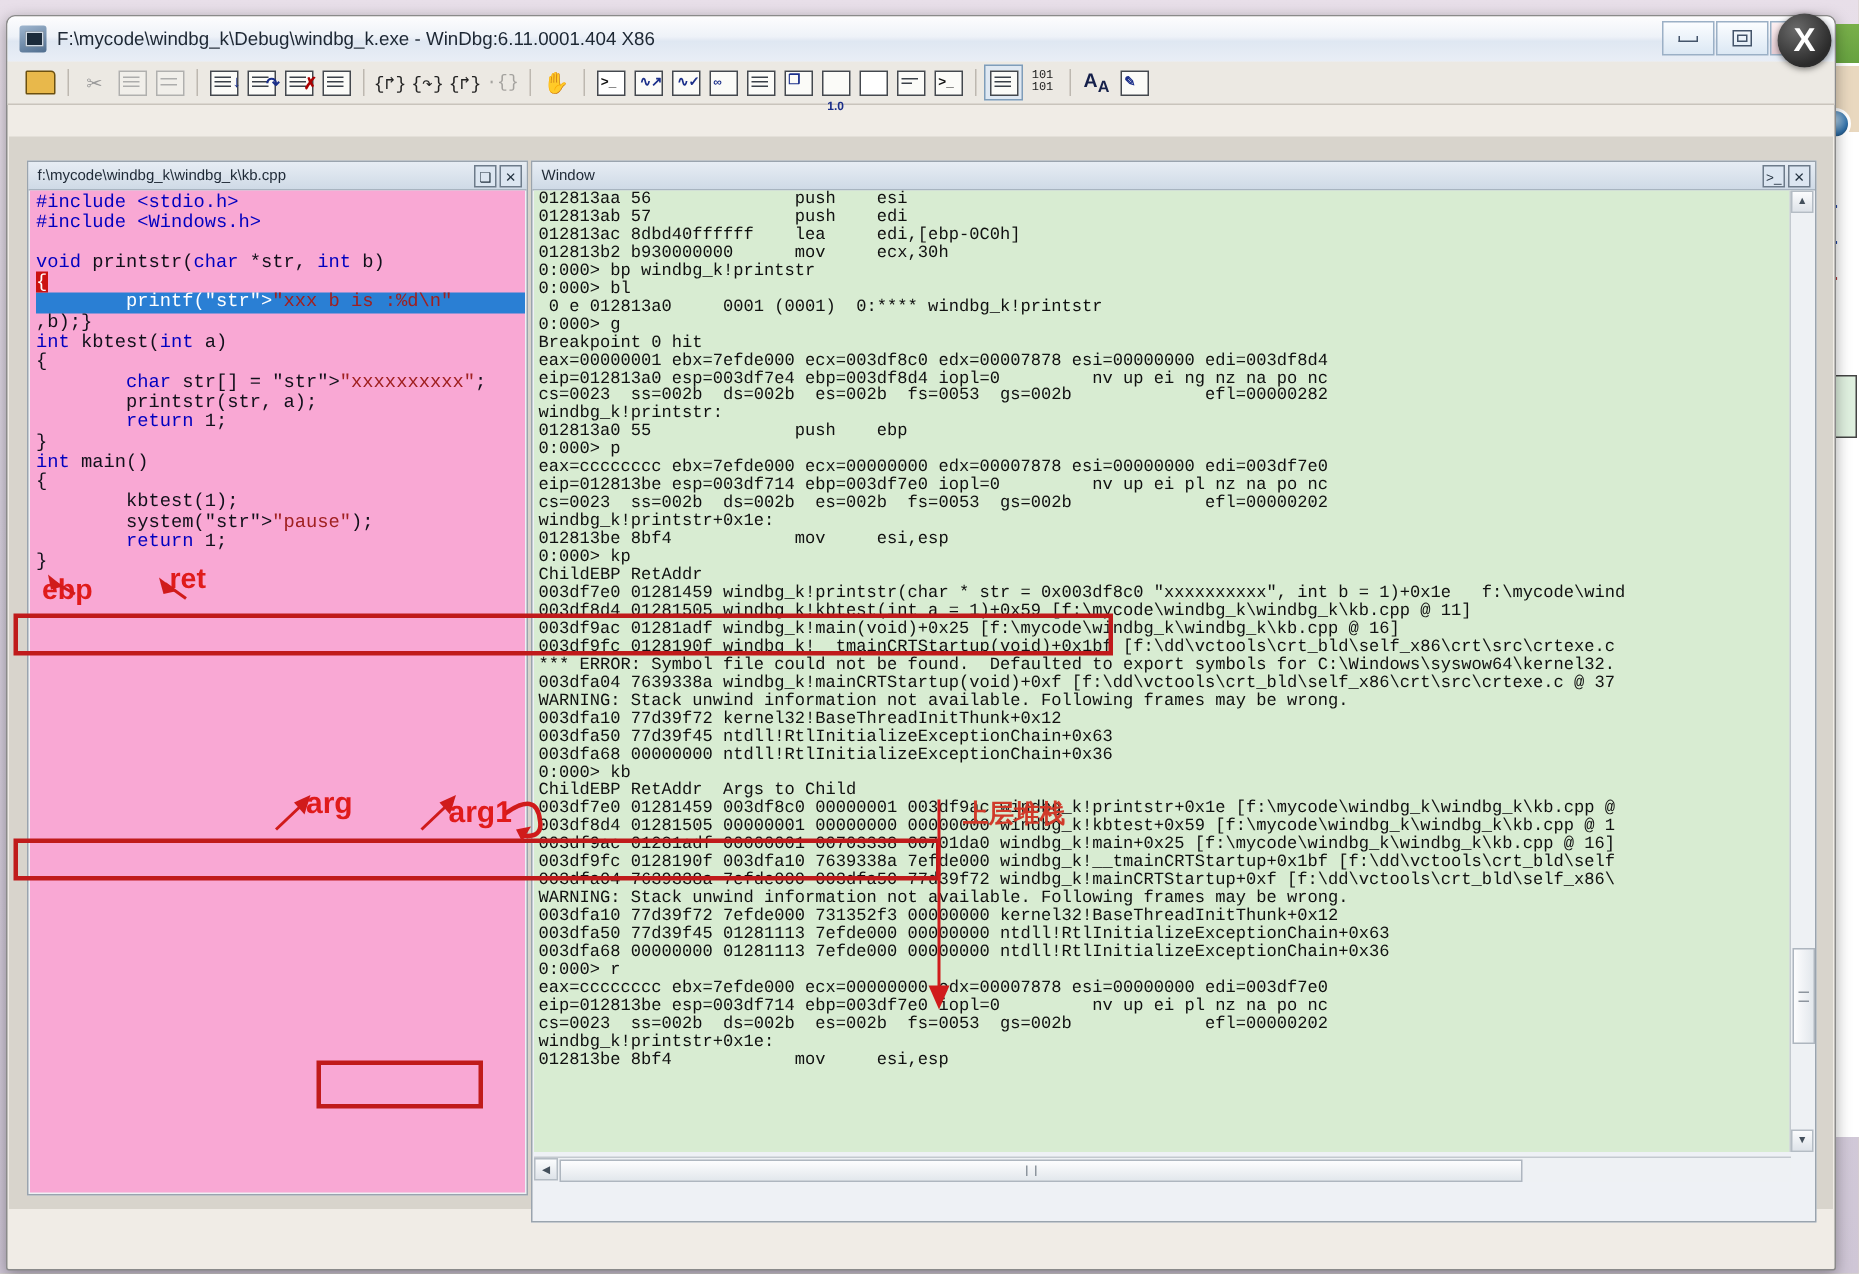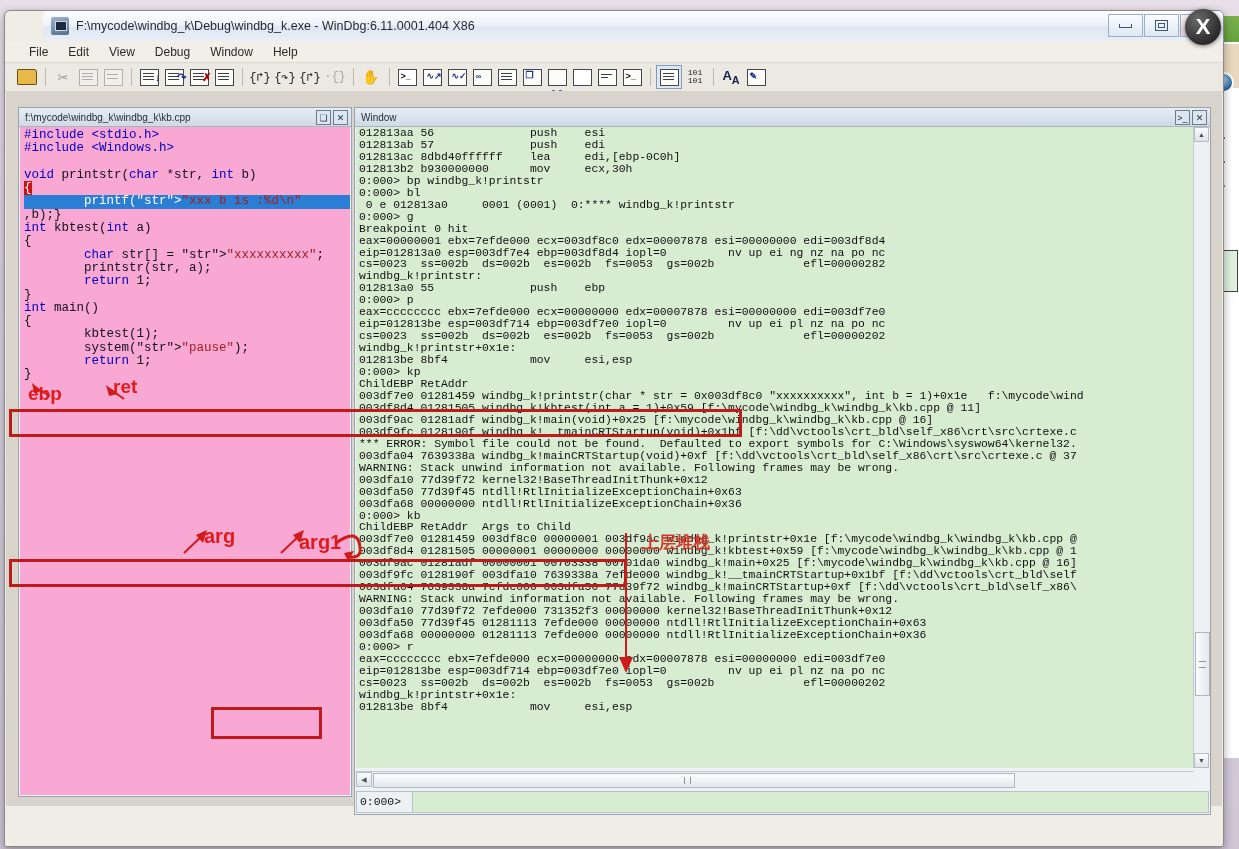--- a/index.html
+++ b/index.html
@@ -23,21 +23,21 @@
   .bgapp .bg-A{color:#3a6fb5;font-size:20px;font-weight:bold;padding:2px;}
   .bgapp .bg-thumb{margin:3px 1px;width:28px;height:40px;background:#dff0df;border:1px solid #444;}
 
   
   .win{position:absolute;left:4px;top:10px;width:1218px;height:835px;
     background:#f0ece6;border:1px solid #8a8a8a;border-radius:6px 6px 2px 2px;
     box-shadow:0 3px 10px rgba(0,0,0,.35);}
 
   .titlebar{height:30px;border-radius:5px 5px 0 0;
     background:linear-gradient(180deg,#fdfdfe 0%,#eef2f8 45%,#dfe7f2 55%,#e9eef6 100%);
-    display:flex;align-items:center;padding-left:8px;position:relative;margin-left:38px;}
+    display:flex;align-items:center;padding-left:8px;position:relative;}
   .titlebar .wicon{width:18px;height:18px;margin-right:7px;border-radius:2px;
     background:linear-gradient(160deg,#9fb6cf,#4f6d8e);position:relative;}
   .titlebar .wicon:after{content:"";position:absolute;left:4px;top:4px;width:10px;height:8px;
     background:#1b2b3b;border:1px solid #cfd9e4;}
   .titlebar .ttl{font-size:12.5px;color:#1d2733;white-space:nowrap;}
   .capbtns{position:absolute;right:8px;top:3px;display:flex;}
   .capbtn{width:33px;height:21px;margin-left:1px;border:1px solid #9bb0c6;
     background:linear-gradient(180deg,#fbfdff,#dce8f4);display:flex;align-items:center;justify-content:center;
     font-size:11px;color:#2a3b4d;}
   .capbtn.cl{background:linear-gradient(180deg,#fdf0f2,#e7cdd4);}
@@ -160,28 +160,20 @@
             <span class="m"></span>
           </div>
         <div class="capbtn">
             <span class="x2"></span>
           </div>
         <div class="capbtn cl">✕</div>
       </div>
     </div>
     <div class="xorb">X</div>
 
-    <div class="menubar">
-      <span>File</span>
-      <span>Edit</span>
-      <span>View</span>
-      <span>Debug</span>
-      <span>Window</span>
-      <span>Help</span>
-    </div>
 
     <div class="toolbar">
       <div class="tb">
           <span class="folder"></span>
         </div>
       <div class="tsep"></div>
       <div class="tb">
           <span style="color:#9a9a9a;font-size:13px">✂</span>
         </div>
       <div class="tb">
@@ -414,24 +406,20 @@
           <div class="ar1">▲</div>
           <div class="thumb"></div>
           <div class="ar2">▼</div>
         </div>
 
         <div class="hscroll">
           <div class="hl">◀</div>
           <div class="hthumb"></div>
         </div>
 
-        <div class="prompt">
-          <div class="pl">0:000&gt;</div>
-          <input class="pi" value="" style="">
-        </div>
       </div>
 
       <div class="ann" style="left:0;top:0;width:100%;height:100%;">
 
         <div class="box" style="left:3px;top:318px;width:727px;height:22px;"></div>
 
         <div class="box" style="left:3px;top:468px;width:612px;height:22px;"></div>
 
         <div class="box" style="left:205px;top:616px;width:105px;height:26px;"></div>
 

